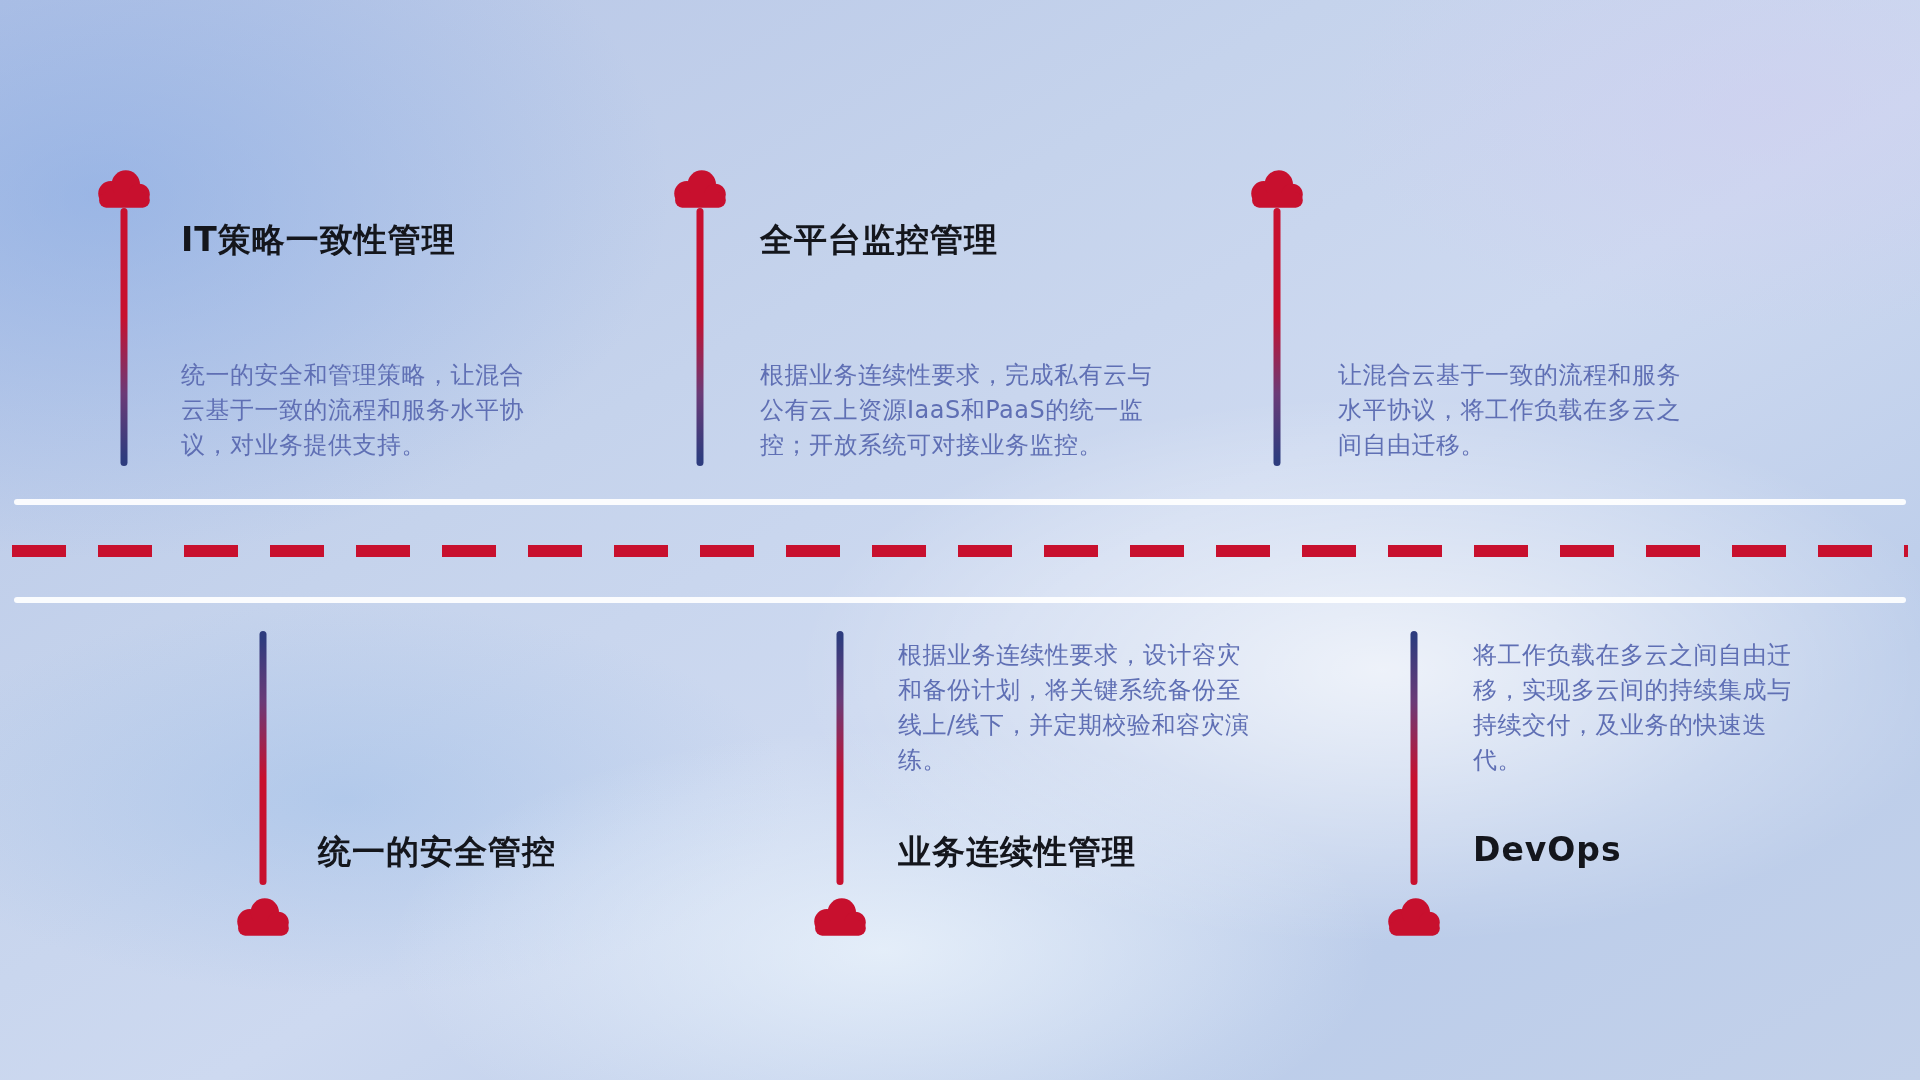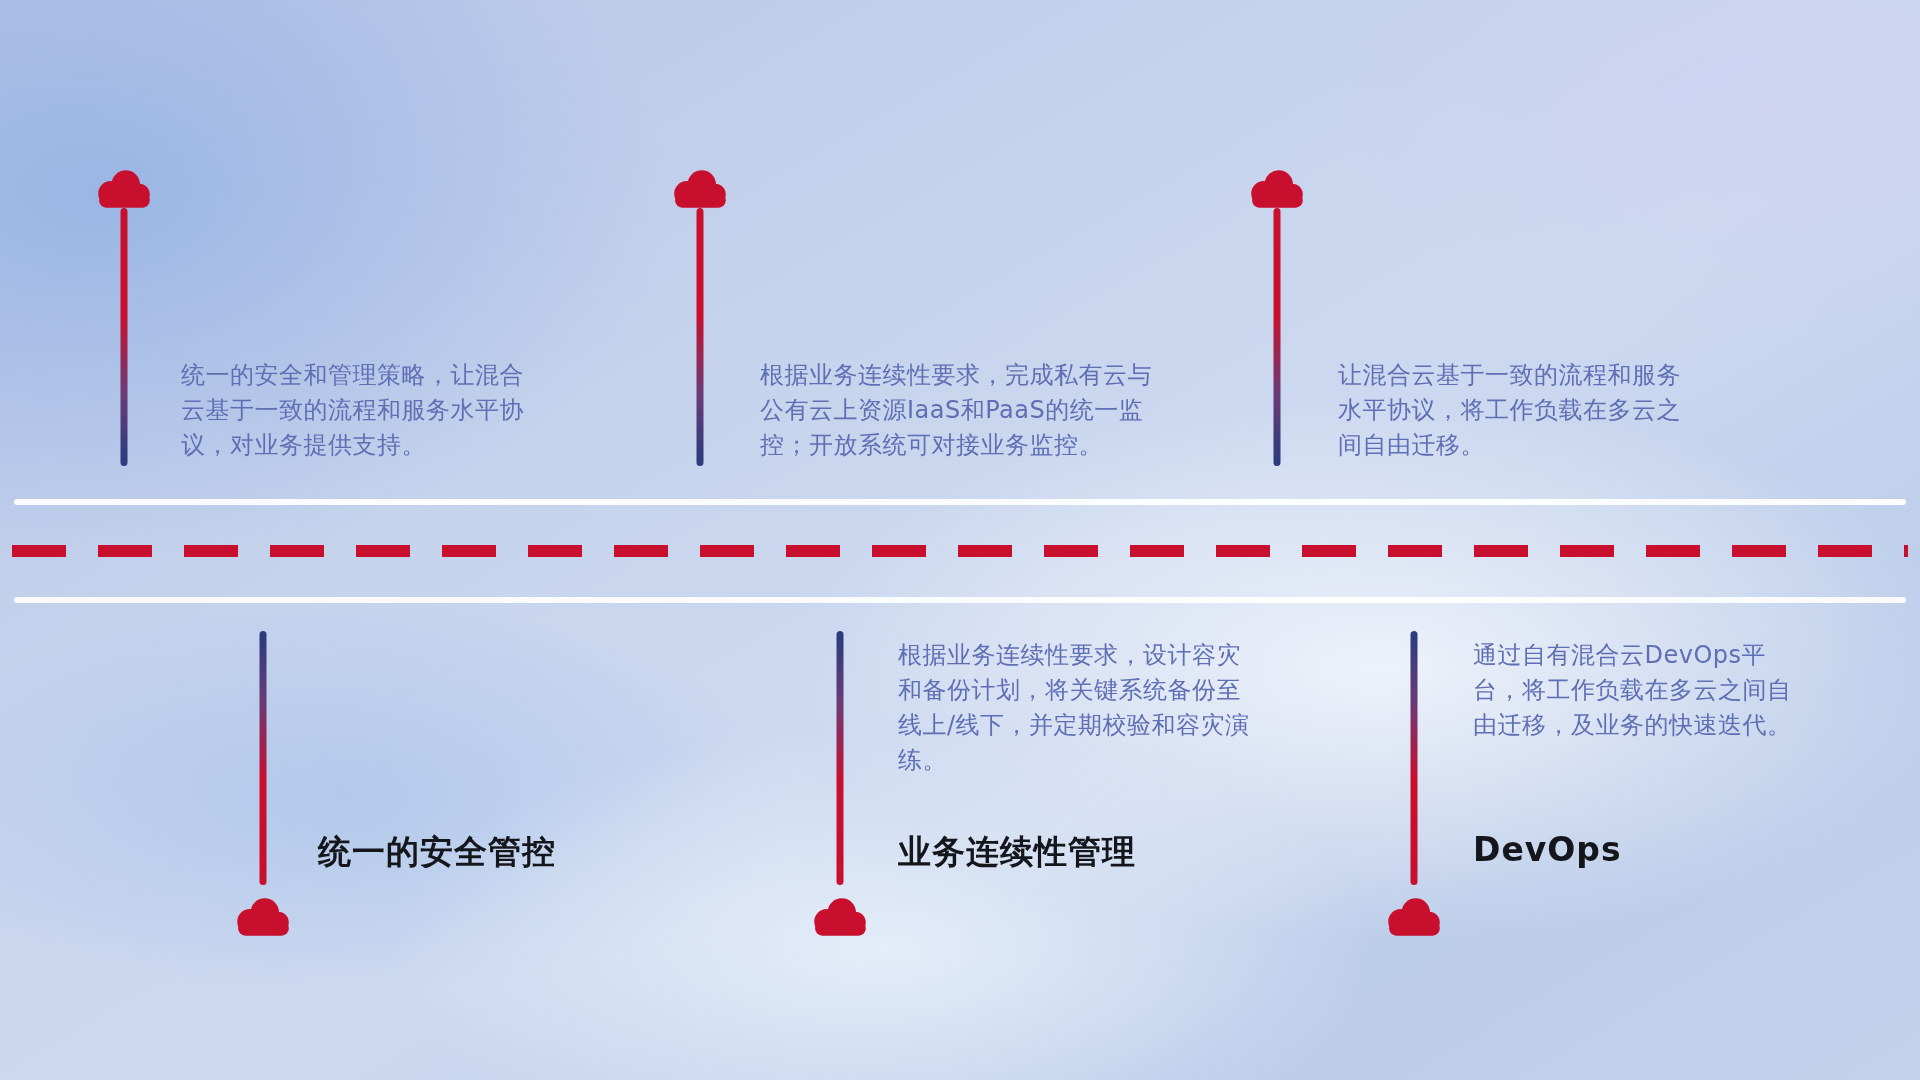--- a/index.html
+++ b/index.html
@@ -119,31 +119,33 @@
   <div class="road-line road-bottom"></div>
 
   <section class="item top c1">
     <svg class="cloud" viewBox="0 0 72 48" aria-hidden="true">
       <circle cx="21" cy="29" r="14"></circle>
         <circle cx="38" cy="19" r="16"></circle>
         <circle cx="53" cy="30" r="12"></circle>
       <rect x="8" y="28" width="57" height="17" rx="8"></rect>
     </svg>
     <div class="stem"></div>
+    <h2 class="title">IT策略一致性管理</h2>
     <p class="desc">统一的安全和管理策略，让混合云基于一致的流程和服务水平协议，对业务提供支持。</p>
   </section>
 
   <section class="item top c2">
     <svg class="cloud" viewBox="0 0 72 48" aria-hidden="true">
       <circle cx="21" cy="29" r="14"></circle>
         <circle cx="38" cy="19" r="16"></circle>
         <circle cx="53" cy="30" r="12"></circle>
       <rect x="8" y="28" width="57" height="17" rx="8"></rect>
     </svg>
     <div class="stem"></div>
+    <h2 class="title">全平台监控管理</h2>
     <p class="desc">根据业务连续性要求，完成私有云与公有云上资源IaaS和PaaS的统一监控；开放系统可对接业务监控。</p>
   </section>
 
   <section class="item top c3">
     <svg class="cloud" viewBox="0 0 72 48" aria-hidden="true">
       <circle cx="21" cy="29" r="14"></circle>
         <circle cx="38" cy="19" r="16"></circle>
         <circle cx="53" cy="30" r="12"></circle>
       <rect x="8" y="28" width="57" height="17" rx="8"></rect>
     </svg>
@@ -176,16 +178,16 @@
 
   <section class="item bottom c6">
     <svg class="cloud" viewBox="0 0 72 48" aria-hidden="true">
       <circle cx="21" cy="29" r="14"></circle>
         <circle cx="38" cy="19" r="16"></circle>
         <circle cx="53" cy="30" r="12"></circle>
       <rect x="8" y="28" width="57" height="17" rx="8"></rect>
     </svg>
     <div class="stem"></div>
     <h2 class="title">DevOps</h2>
-    <p class="desc">通过自有混合云DevOps平台，将工作负载在多云之间自由迁移，及业务的快速迭代。</p>
+    <p class="desc">将工作负载在多云之间自由迁移，实现多云间的持续集成与持续交付，及业务的快速迭代。</p>
   </section>
 
 </div>
 
 </body></html>

